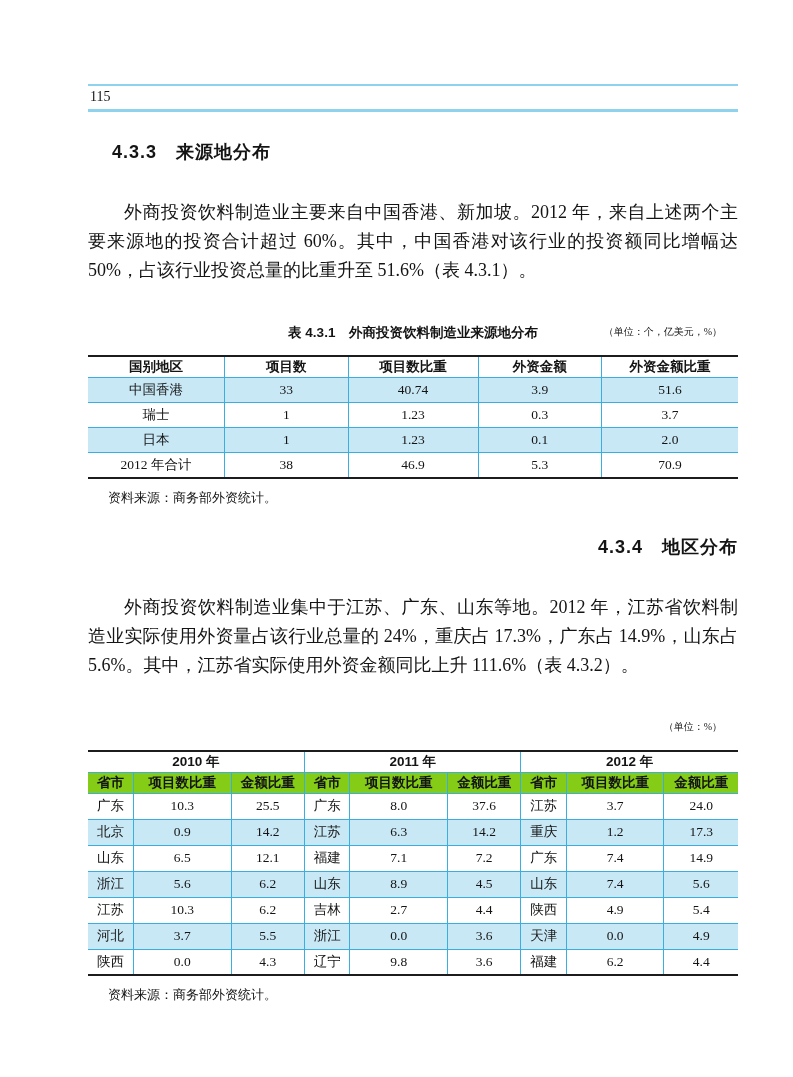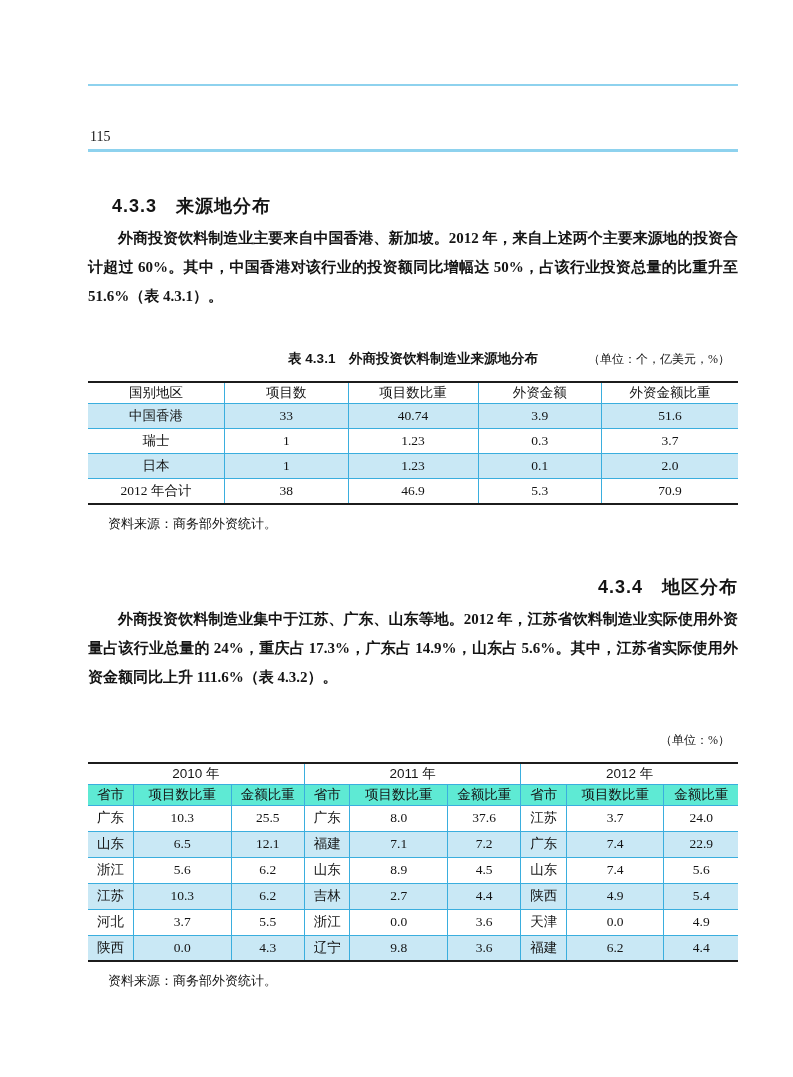--- a/index.html
+++ b/index.html
@@ -14,68 +14,68 @@
   
   .page-header {
     display:flex; justify-content:space-between; align-items:baseline;
     border-top:2px solid #8ed2ee; border-bottom:3px solid #8ed2ee;
     padding:3px 2px 4px 2px;
   }
   .chapter {
     font-family:"Liberation Sans","DejaVu Sans",sans-serif;
     font-weight:bold; font-size:15px; letter-spacing:1px;
   }
-  .pagenum { font-size:14px;margin-top:40px; }
+  .pagenum { font-size:14px; }
 
   
   h2.section-heading {
     font-family:"Liberation Sans","DejaVu Sans",sans-serif;
-    font-weight:bold; font-size:18px; margin:42px 0 0 24px; letter-spacing:1px;
+    font-weight:bold; font-size:18px; margin:28px 0 0 24px; letter-spacing:1px;
   }
   p.body-text {
-    margin-top:6px; font-size:15px; line-height:29px;
-    text-indent:2em; text-align:justify;font-weight:bold;
+    margin-top:34px; font-size:18px; line-height:29px;
+    text-indent:2em; text-align:justify;
   }
 
   
   .caption-row { position:relative; margin-top:39px; height:20px; }
   .caption {
     text-align:center;
     font-family:"Liberation Sans","DejaVu Sans",sans-serif;
     font-weight:bold; font-size:13.5px;
   }
   .unit {
-    position:absolute; right:8px; top:1px;
-    font-size:12px; font-weight:normal;
+    position:absolute; right:16px; top:1px;
+    font-size:10px; font-weight:normal;
   }
 
   
   table {
     width:100%; margin-top:11px;
     border-collapse:collapse; table-layout:fixed;
     border-top:2px solid #1c1c1c; border-bottom:2px solid #1c1c1c;
     font-size:13.5px;
   }
   th, td {
     border:1px solid #3aaede;
     text-align:center; vertical-align:middle;
     padding:1px 3px; overflow:hidden; white-space:nowrap;
   }
   tr > *:first-child { border-left:none; }
   tr > *:last-child  { border-right:none; }
   thead tr:first-child > * { border-top:none; }
   tbody tr:last-child  > * { border-bottom:none; }
   th {
     font-family:"Liberation Sans","DejaVu Sans",sans-serif;
-    font-weight:normal; height:20px;
+    font-weight:bold; height:20px;
   }
   td { height:25px; }
   #table-source tbody tr:nth-child(odd)  { background:#c9e8f5; }
   #table-region td { height:26px; }
-  #table-region thead tr.sub-head { background:#5eead4; }
+  #table-region thead tr.sub-head { background:#84cc16; }
   #table-region tbody tr:nth-child(even) { background:#c9e8f5; }
 
   .source-note { margin:10px 0 0 20px; font-size:13px; }
   .gap-s2 { margin-top:36px;text-align:right; }
 </style>
 </head>
 <body>
 
 <div class="page">
 
@@ -185,29 +185,40 @@
           <td>10.3</td>
           <td>25.5</td>
           <td>广东</td>
           <td>8.0</td>
           <td>37.6</td>
           <td>江苏</td>
           <td>3.7</td>
           <td>24.0</td>
         </tr>
         <tr>
+          <td>北京</td>
+          <td>0.9</td>
+          <td>14.2</td>
+          <td>江苏</td>
+          <td>6.3</td>
+          <td>14.2</td>
+          <td>重庆</td>
+          <td>1.2</td>
+          <td>17.3</td>
+        </tr>
+        <tr>
           <td>山东</td>
           <td>6.5</td>
           <td>12.1</td>
           <td>福建</td>
           <td>7.1</td>
           <td>7.2</td>
           <td>广东</td>
           <td>7.4</td>
-          <td>22.9</td>
+          <td>14.9</td>
         </tr>
         <tr>
           <td>浙江</td>
           <td>5.6</td>
           <td>6.2</td>
           <td>山东</td>
           <td>8.9</td>
           <td>4.5</td>
           <td>山东</td>
           <td>7.4</td>

